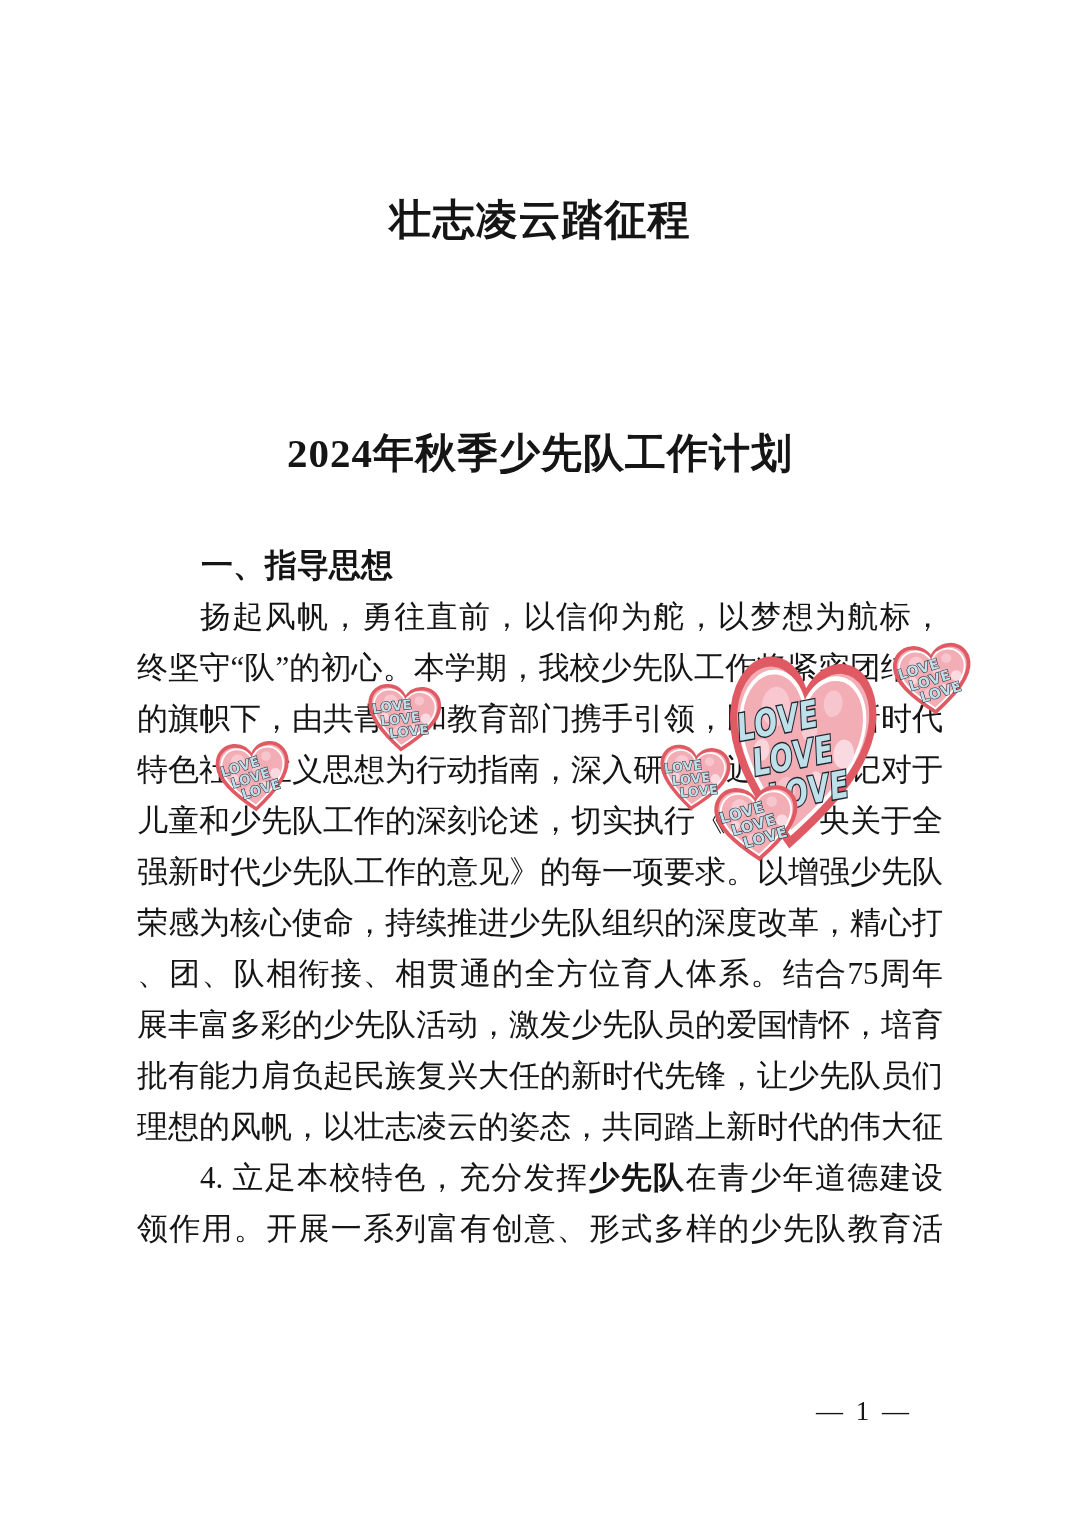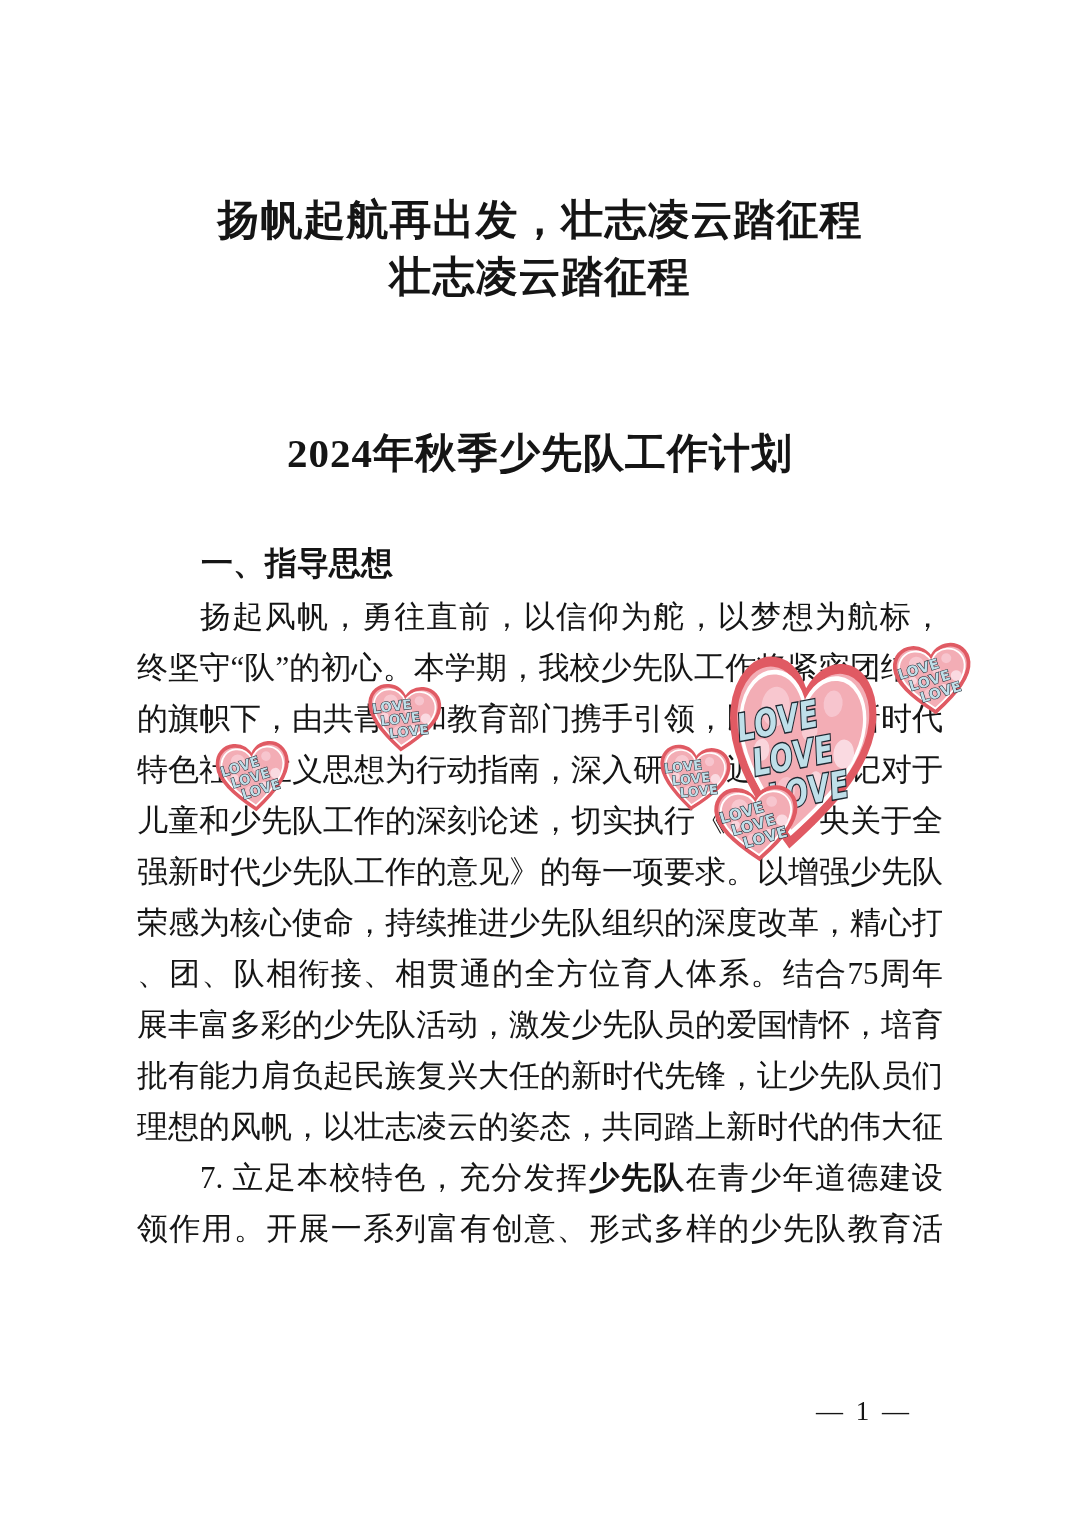--- a/index.html
+++ b/index.html
@@ -43,21 +43,21 @@
     white-space: nowrap;
   }
   
   .content {
     position: absolute;
     left: 137px;
     top: 540px;
     width: 806px;
   }
   .heading {
-    font-family: Liberation Mono, monospace;
+    font-family: Liberation Serif, serif;
     font-weight: 700;
     font-size: 32px;
     line-height: 51px;
     height: 51px;
     padding-left: 64px;
     box-sizing: border-box;
   }
   .bline {
     font-size: 31px;
     line-height: 51px;
@@ -87,21 +87,20 @@
     pointer-events: none;
   }
   .sticker svg { display: block; }
 </style>
 </head>
 <body>
 
 <div class="page">
 
   <div class="title-block">
-    <div class="title-line">扬帆起航再出发，壮志凌云踏征程</div>
     <div class="title-line">壮志凌云踏征程</div>
   </div>
 
   <div class="subtitle">2024年秋季少先队工作计划</div>
 
   <div class="content">
     <div class="heading">一、指导思想</div>
 
     <div id="para1">
         <div class="bline indent">扬起风帆，勇往直前，以信仰为舵，以梦想为航标，我们始</div>
@@ -112,21 +111,21 @@
         <div class="bline">强新时代少先队工作的意见》的每一项要求。以增强少先队员光</div>
         <div class="bline">荣感为核心使命，持续推进少先队组织的深度改革，精心打造党</div>
         <div class="bline">、团、队相衔接、相贯通的全方位育人体系。结合75周年庆，开</div>
         <div class="bline">展丰富多彩的少先队活动，激发少先队员的爱国情怀，培育出一</div>
         <div class="bline">批有能力肩负起民族复兴大任的新时代先锋，让少先队员们扬起</div>
         <div class="bline">理想的风帆，以壮志凌云的姿态，共同踏上新时代的伟大征程。</div>
       </div>
 
 
     <div class="bline indent">
-      <span>7. 立足本校特色，充分发挥</span><span class="bold-term">少先队</span><span>在青少年道德建设中的引</span>
+      <span>4. 立足本校特色，充分发挥</span><span class="bold-term">少先队</span><span>在青少年道德建设中的引</span>
     </div>
     <div class="bline">领作用。开展一系列富有创意、形式多样的少先队教育活动，通</div>
   </div>
 
   <div class="footer">— 1 —</div>
 
   <div id="sticker-layer">
       <div class="sticker" style="left: 720px; top: 656px; width: 158px; height: 200px; transform: rotate(6deg);">
         <svg viewBox="0 0 100 90" width="100%" height="100%" preserveAspectRatio="none">
           <path d="M50 84 C22 62 6 44 6 27 C6 13 16 4 28 4 C38 4 46 10 50 19 C54 10 62 4 72 4 C84 4 94 13 94 27 C94 44 78 62 50 84 Z" fill="#f3adb5" stroke="#e05a63" stroke-width="4.5"></path>

